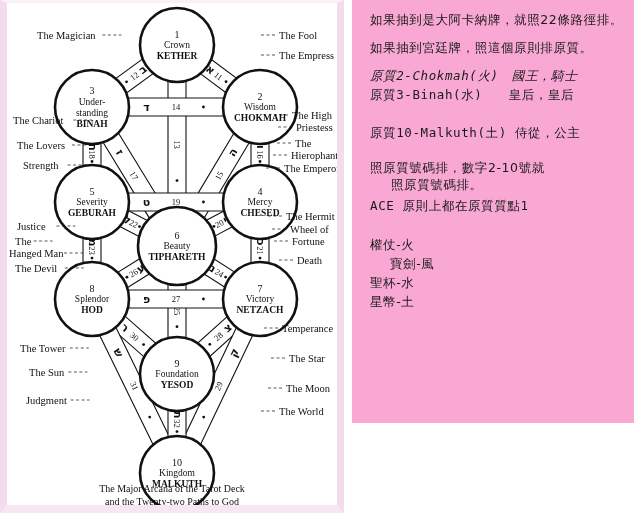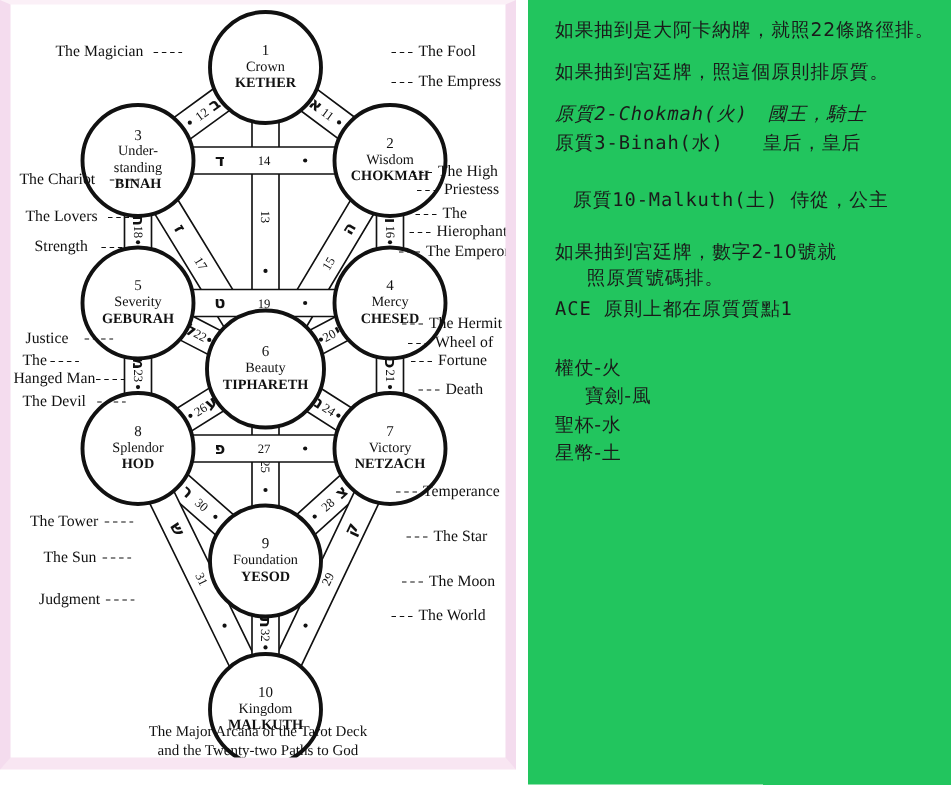--- a/index.html
+++ b/index.html
@@ -20,22 +20,22 @@
     border-right:7px solid #f4dcee;
     border-bottom:8px solid #f8e6f2;
     border-top:3px solid #fbf0f7;
     box-sizing:border-box;
   }
   #diagram-inner{position:absolute;left:0;top:0;width:330px;height:502px;}
   #tree-svg{position:absolute;left:0;top:0;}
 
   
   #text-panel{
-    position:absolute;left:352px;top:0;width:282px;height:523px;
-    background:#22c55e;
+    position:absolute;left:352px;top:0;width:282px;height:423px;
+    background:#f9a8d4;
   }
   .cn{
     font-family:"DejaVu Sans", sans-serif;
     font-size:12.5px;
     color:#1a1a1a;
     letter-spacing:0.6px;
     white-space:pre;
     line-height:1.0;
   }
   .ln{position:absolute;left:18px;}
@@ -305,23 +305,23 @@
         </svg>
     </div>
   </div>
 
   <div id="text-panel">
     <div class="cn ln" style="top:14px;">如果抽到是大阿卡納牌，就照22條路徑排。</div>
     <div class="cn ln" style="top:42px;">如果抽到宮廷牌，照這個原則排原質。</div>
 
     <div class="cn ln mono" style="top:70px;font-style:italic;">原質2-Chokmah(火)　國王，騎士</div>
     <div class="cn ln mono" style="top:89px;">原質3-Binah(水)　　皇后，皇后</div>
-    <div class="cn ln mono" style="top:127px;margin-left:12px;">原質10-Malkuth(土) 侍從，公主</div>
-
-    <div class="cn ln" style="top:162px;">如果抽到宮廷牌，數字2-10號就</div>
+    <div class="cn ln mono" style="top:127px;">原質10-Malkuth(土) 侍從，公主</div>
+
+    <div class="cn ln" style="top:162px;">照原質號碼排，數字2-10號就</div>
     <div class="cn ln" style="top:179px;margin-left:21px;">照原質號碼排。</div>
     <div class="cn ln mono" style="top:200px;">ACE 原則上都在原質質點1</div>
 
     <div class="cn ln" style="top:239px;">權仗-火</div>
     <div class="cn ln" style="top:258px;margin-left:20px;">寶劍-風</div>
     <div class="cn ln" style="top:277px;text-align:center;">聖杯-水</div>
     <div class="cn ln" style="top:296px;">星幣-土</div>
   </div>
 
 </div>

